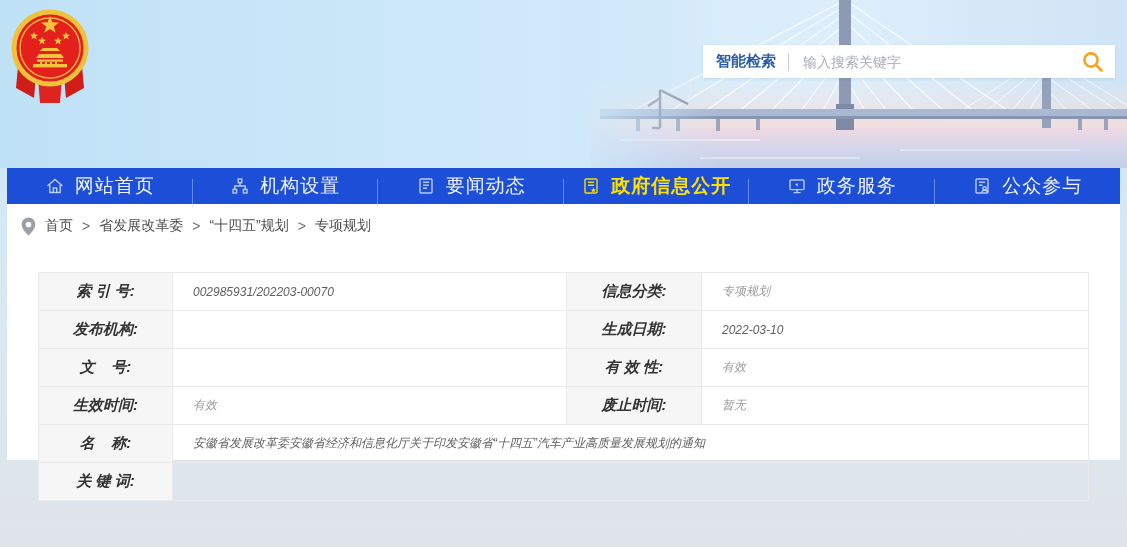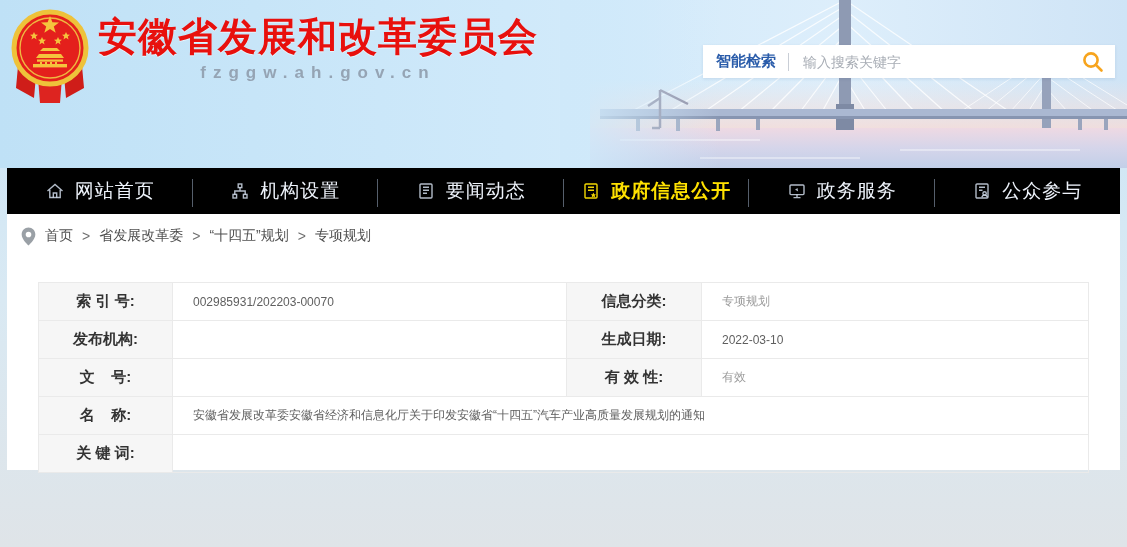--- a/index.html
+++ b/index.html
@@ -28,39 +28,39 @@
   }
   .search-label{color:#2a5caa;font-size:15px;font-weight:bold;padding:0 12px 0 13px;white-space:nowrap;cursor:pointer;}
   .search-divider{width:1px;height:18px;background:#c9ced6;}
   .search-input{
     flex:1;border:none;outline:none;font-size:14px;color:#333;padding:0 8px 0 14px;
     font-family:"Liberation Sans","DejaVu Sans",sans-serif;background:transparent;min-width:0;
   }
   .search-input::placeholder{color:#a8adb5;}
   .search-btn{background:none;border:none;padding:0 10px 0 4px;cursor:pointer;display:flex;align-items:center;}
   
-  .nav{margin:0 7px;height:46px;background:#000000;display:flex;align-items:stretch;}
+  .nav{margin:0 7px;height:36px;background:#1d4ed8;display:flex;align-items:stretch;}
   .nav-item{
     flex:1;display:flex;align-items:center;justify-content:center;gap:10px;
     color:#eef3fb;font-size:19px;letter-spacing:1px;cursor:pointer;position:relative;white-space:nowrap;
   }
   .nav-item:not(:last-child)::after{
     content:"";position:absolute;right:0;top:11px;width:1px;height:28px;background:rgba(190,210,240,0.45);
   }
   .nav-icon{color:rgba(222,234,250,0.8);display:flex;align-items:center;}
   .nav-item.active{color:#ffe100;font-weight:bold;}
   .nav-item.active .nav-icon{color:#f2d702;}
   
   .main{margin:0 7px;background:#ffffff;height:256px;}
   .breadcrumb{height:44px;display:flex;align-items:center;padding-left:14px;gap:9px;font-size:14px;color:#4f4f4f;}
   .breadcrumb .crumb{cursor:pointer;}
   .breadcrumb .sep{color:#6f6f6f;}
   .content{padding:24px 31px 0;}
   
-  .info-table{width:100%;border-collapse:collapse;table-layout:fixed;}
+  .info-table{width:100%;border-collapse:collapse;table-layout:fixed;font-style:italic;}
   .info-table th,.info-table td{border:1px solid #eaeaea;height:37px;padding:0;vertical-align:middle;}
   .info-table th{
     background:#f6f6f6;font-size:15px;font-weight:bold;color:#333;text-align:center;white-space:pre;
   }
   .info-table td{font-size:12px;color:#5f5f5f;padding-left:20px;text-align:left;}
   .info-table td.muted{color:#9b9b9b;}
   .col-label1{width:134px;} .col-val1{width:394px;} .col-label2{width:135px;}
 </style>
 </head>
 <body>
@@ -175,24 +175,20 @@
         <polygon points="30,45 50,45 47,42 33,42"></polygon>
         <polygon points="26,52 54,52 51,48 29,48"></polygon>
         <rect x="27" y="53.5" width="26" height="2.2"></rect>
         <rect x="23" y="58" width="34" height="3.4"></rect>
         <rect x="30" y="56" width="2" height="2"></rect>
           <rect x="35" y="56" width="2" height="2"></rect>
         <rect x="40" y="56" width="2" height="2"></rect>
           <rect x="45" y="56" width="2" height="2"></rect>
       </g>
     </svg>
-    <div class="title-block">
-      <div class="site-title">安徽省发展和改革委员会</div>
-      <div class="site-url">fzggw.ah.gov.cn</div>
-    </div>
   </div>
 
   <div class="search-bar">
     <span class="search-label">智能检索</span>
     <span class="search-divider"></span>
     <input class="search-input" type="text" placeholder="输入搜索关键字" style="">
     <button class="search-btn">
       <svg width="24" height="24" viewBox="0 0 24 24" fill="none" aria-hidden="true">
         <circle cx="10" cy="10" r="6.6" stroke="#f7a41d" stroke-width="2.6"></circle>
         <line x1="15" y1="15" x2="20.5" y2="20.5" stroke="#f7a41d" stroke-width="2.6" stroke-linecap="round"></line>
@@ -300,20 +296,26 @@
           <th>生成日期:</th>
           <td>2022-03-10</td>
         </tr>
         <tr>
           <th>文    号:</th>
           <td></td>
           <th>有 效 性:</th>
           <td class="muted">有效</td>
         </tr>
         <tr>
+          <th>生效时间:</th>
+          <td class="muted">有效</td>
+          <th>废止时间:</th>
+          <td class="muted">暂无</td>
+        </tr>
+        <tr>
           <th>名    称:</th>
           <td colspan="3">安徽省发展改革委安徽省经济和信息化厅关于印发安徽省“十四五”汽车产业高质量发展规划的通知</td>
         </tr>
         <tr>
           <th>关 键 词:</th>
           <td colspan="3"></td>
         </tr>
       </tbody>
     </table>
   </div>

